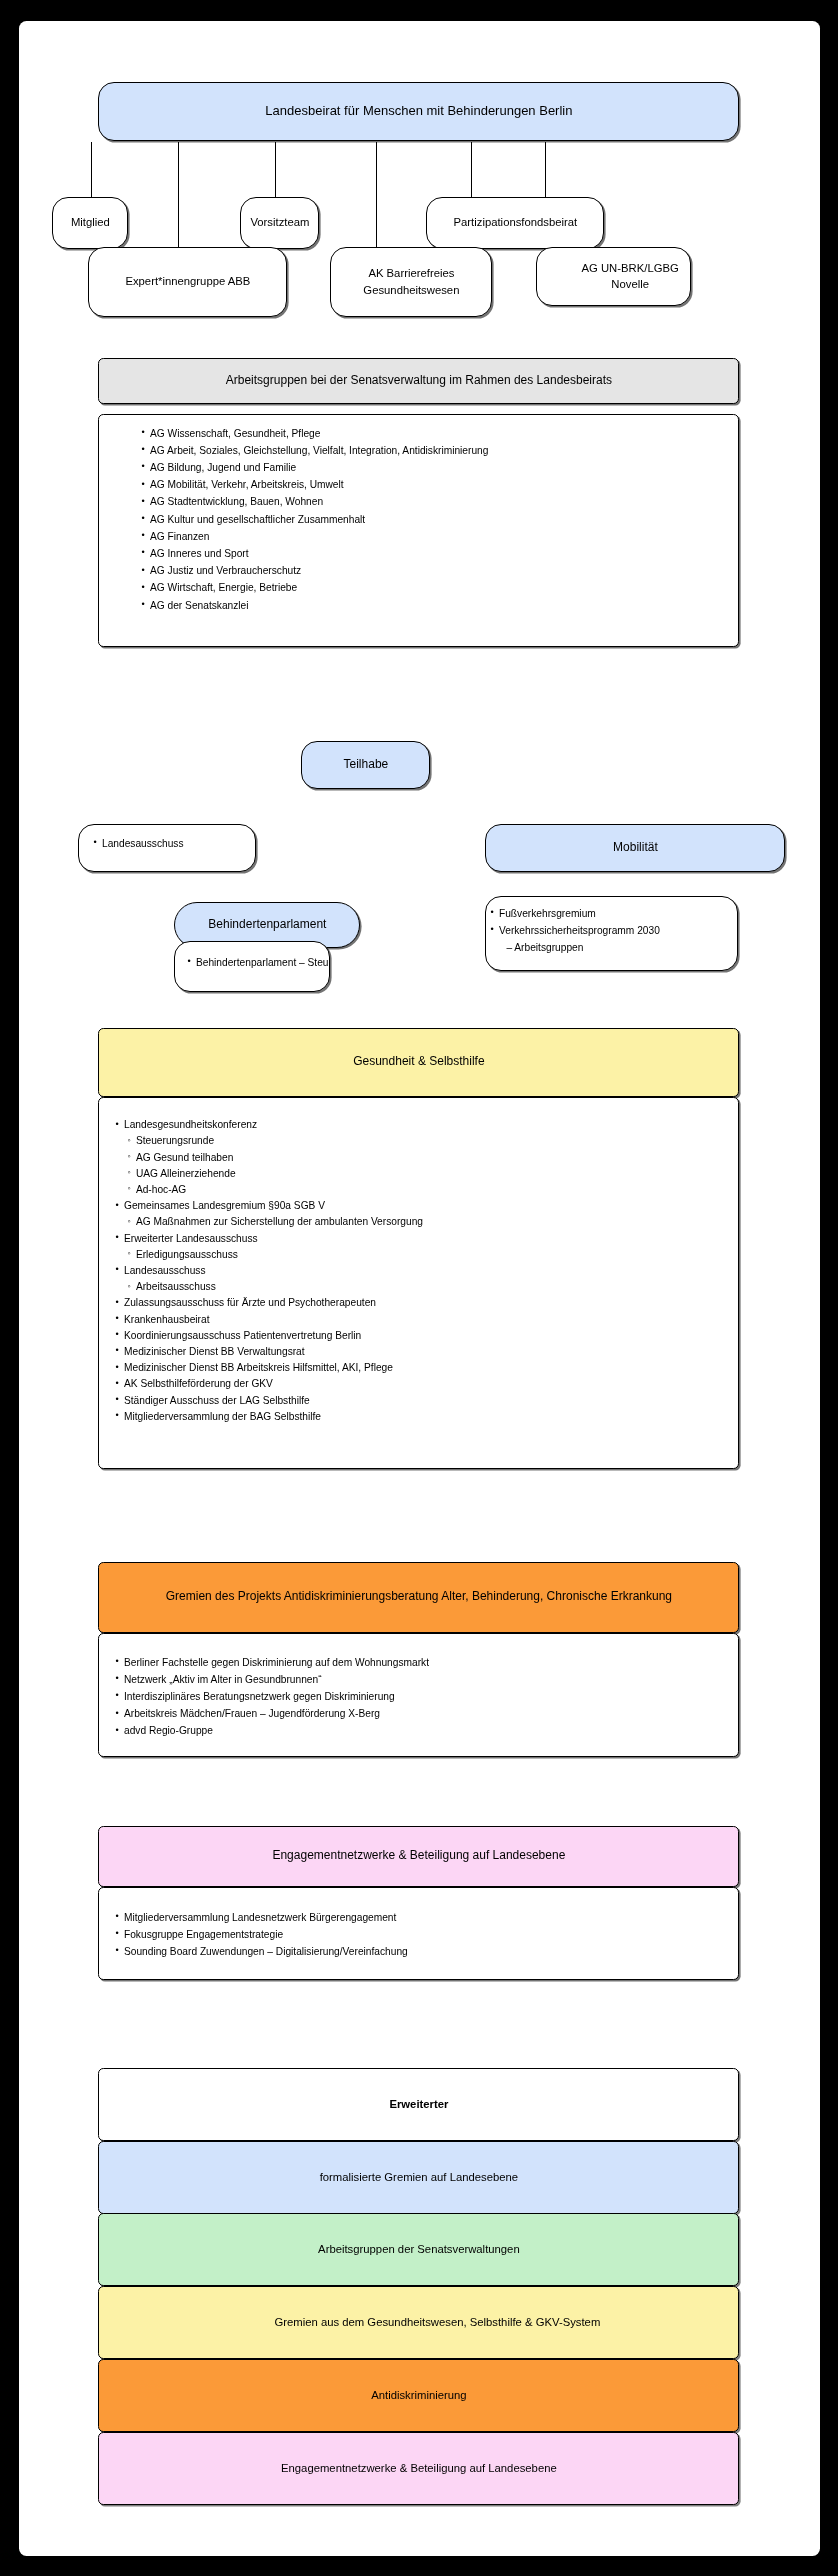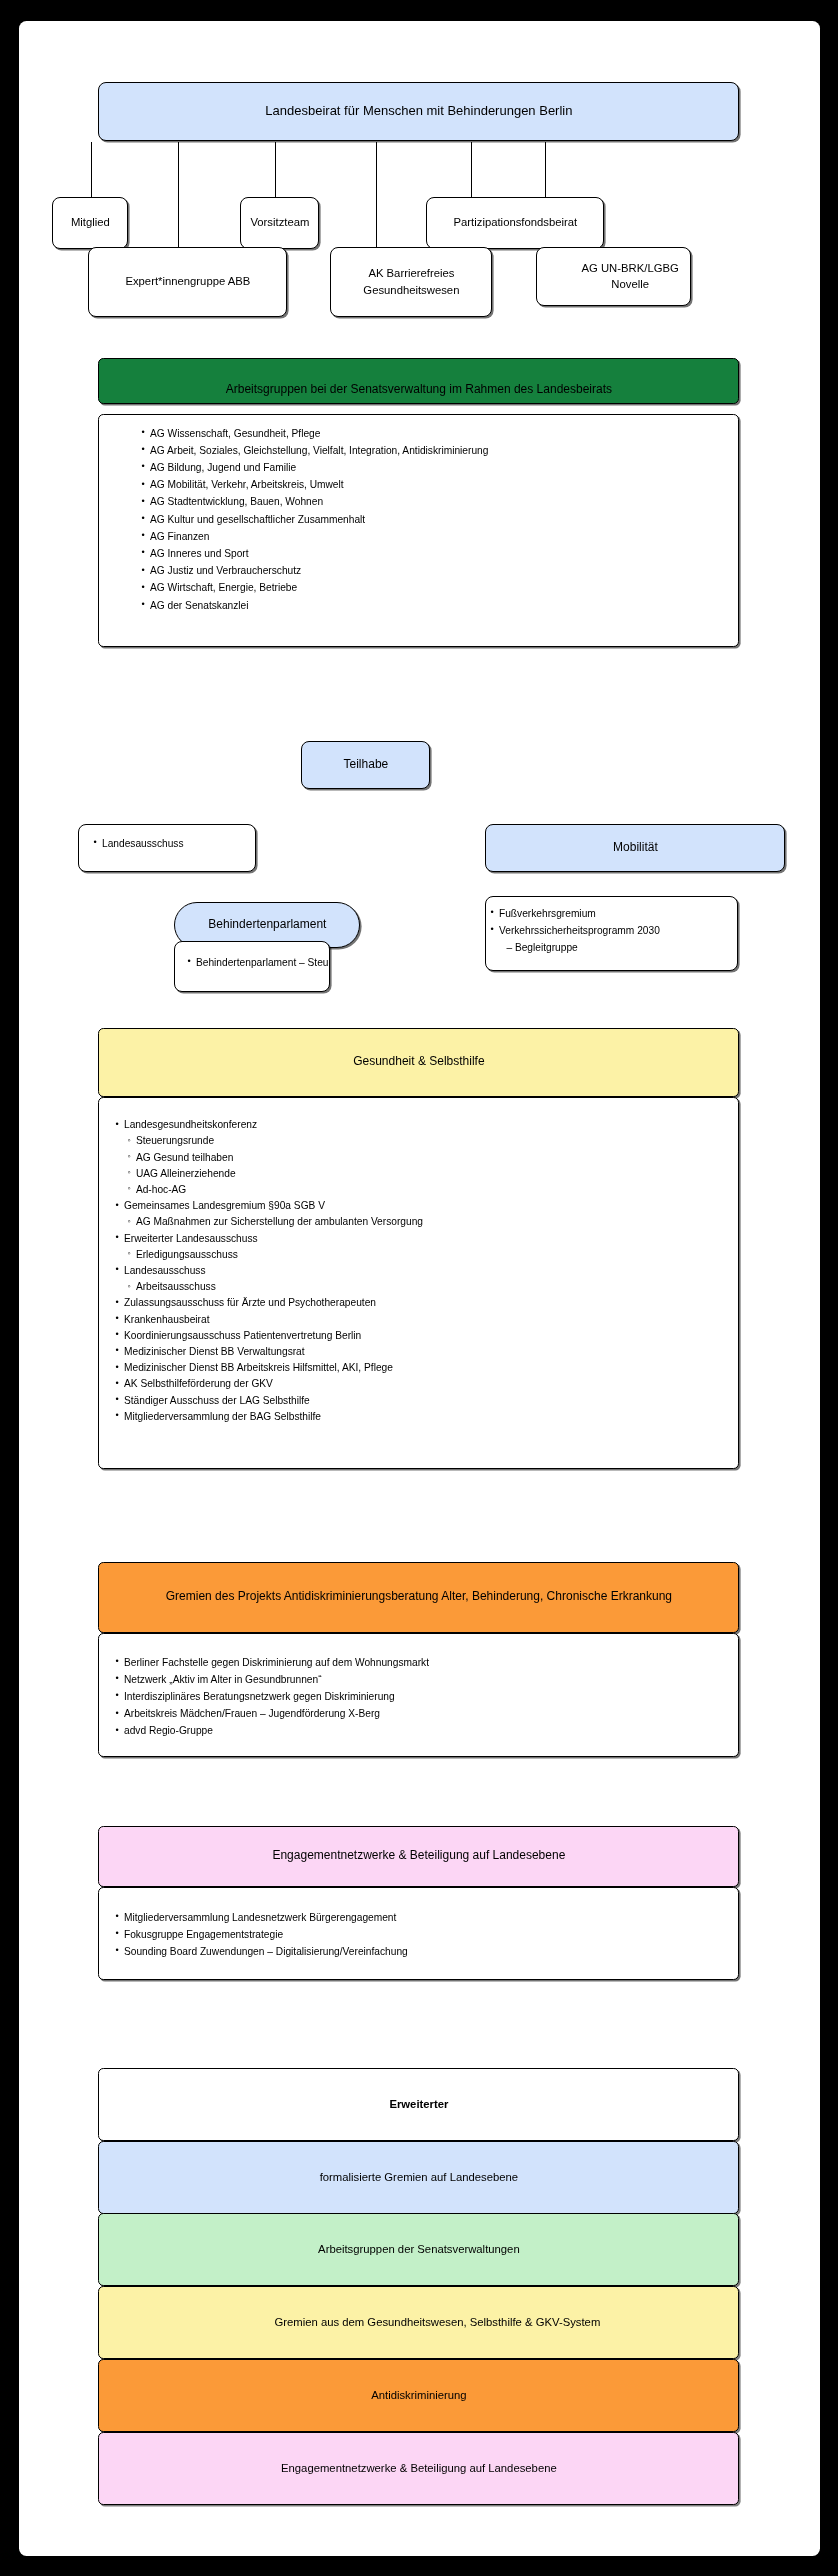--- a/index.html
+++ b/index.html
@@ -33,21 +33,21 @@
     background: #ffffff;
     border-radius: 7.5px;
     box-sizing: border-box;
   }
 
   
   .box {
     position: absolute;
     box-sizing: border-box;
     border: 1.3px solid #000;
-    border-radius: 8px;
+    border-radius: 16px;
     background: #ffffff;
     box-shadow: 1.6px 1.6px 0 rgba(0,0,0,0.55);
   }
   .box.pill { border-radius: 538px; }
 
   .ctr {
     display: flex;
     align-items: center;
     justify-content: center;
     text-align: center;
@@ -188,21 +188,21 @@
       <div class="box ctr t-node" style="left:311px; top:226px; width:162px; height:70px;">
         <span>AK Barrierefreies Gesundheitswesen</span>
       </div>
 
       <div class="box ctr t-node" style="left:517px; top:226px; width:155px; height:59px;padding-left:40px;">
         <span>AG UN-BRK/LGBG Novelle</span>
       </div>
     </div>
 
     <div class="section" style="left:79px; top:337px; width:641px;">
-      <div class="band t-head" style="width:641px; height:46px; background:#15803d;align-items:flex-end;">
+      <div class="band t-head" style="width:641px; height:46px; background:#e5e5e5;">
         <span>Arbeitsgruppen bei der Senatsverwaltung im Rahmen des Landesbeirats</span>
       </div>
       <div class="body listbox" style="top:56px; width:641px; height:233px;padding-left:42px;">
         <ul>
           <li>AG Wissenschaft, Gesundheit, Pflege</li>
           <li>AG Arbeit, Soziales, Gleichstellung, Vielfalt, Integration, Antidiskriminierung</li>
           <li>AG Bildung, Jugend und Familie</li>
           <li>AG Mobilität, Verkehr, Arbeitskreis, Umwelt</li>
           <li>AG Stadtentwicklung, Bauen, Wohnen</li>
           <li>AG Kultur und gesellschaftlicher Zusammenhalt</li>
@@ -238,21 +238,21 @@
       </div>
 
       <div class="box ctr t-head" style="left:466px; top:803px; width:300px; height:48px; background:#D2E3FC;">
         <span>Mobilität</span>
       </div>
 
       <div class="box listbox" style="left:466px; top:875px; width:253px; height:75px; padding:12px 4px;">
         <ul>
           <li>Fußverkehrsgremium</li>
           <li>Verkehrssicherheitsprogramm 2030</li>
-          <li class="cont">– Begleitgruppe</li>
+          <li class="cont">– Arbeitsgruppen</li>
         </ul>
       </div>
     </div>
 
     <div class="section" style="left:79px; top:1007px; width:641px;">
       <div class="band t-head" style="width:641px; height:69px; background:#FCF2A6;">
         <span>Gesundheit &amp; Selbsthilfe</span>
       </div>
       <div class="body listbox tight" style="top:69px; width:641px; height:372px; padding-top:22.6px;">
         <ul>

